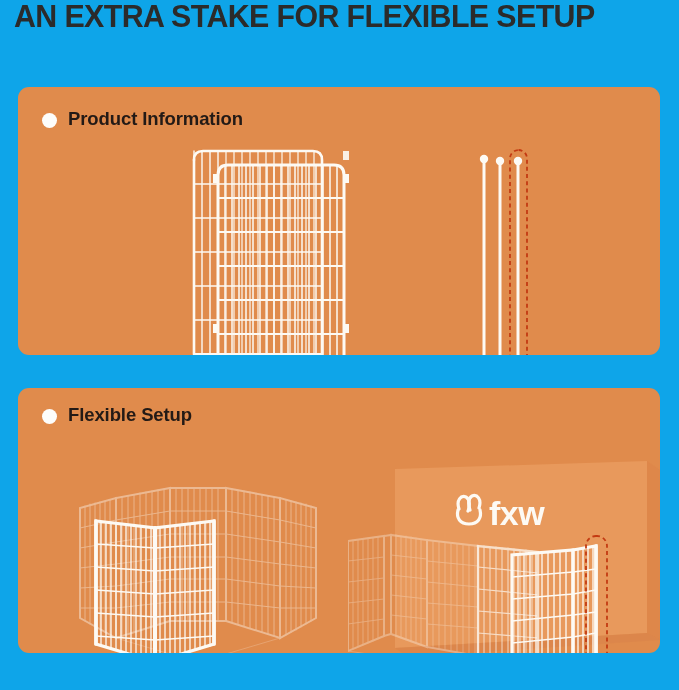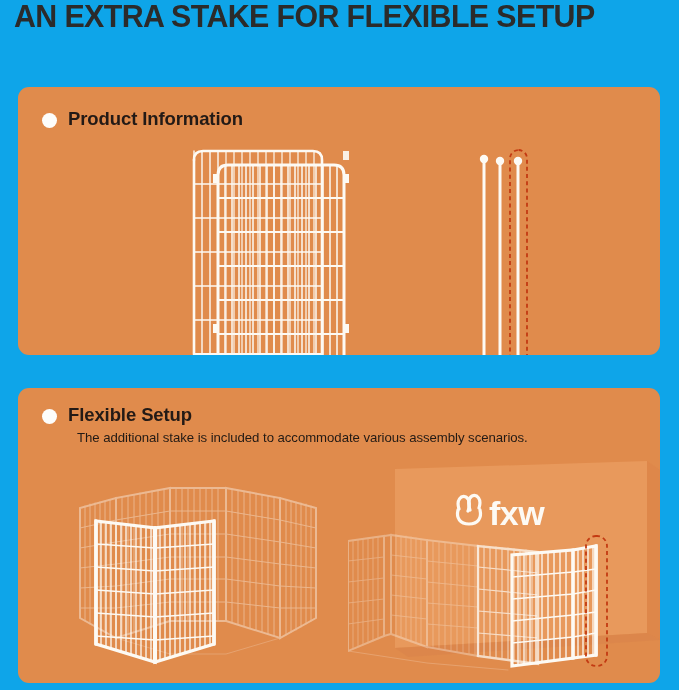--- a/index.html
+++ b/index.html
@@ -26,21 +26,21 @@
 
   
   .card {
     position: absolute;
     left: 18px; width: 642px;
     background: #e08b4c;
     border-radius: 11px;
     overflow: hidden;
   }
   #card-product { top: 57px; height: 268px; margin-top: 30px; }
-  #card-flexible { top: 388px; height: 295px; }
+  #card-flexible { top: 388px; height: 265px; }
 
   .card-head { position: absolute; left: 24px; display: flex; align-items: center; gap: 11px; }
   .bullet {
     width: 15px; height: 15px; border-radius: 50%;
     background: #fdfdfb; flex: 0 0 auto;
     position: relative; top: 1px;
   }
   .card-title {
     font-size: 18.5px; font-weight: bold;
     color: #231a16; letter-spacing: -0.1px;
@@ -175,21 +175,20 @@
       </svg>
     </div>
   </div>
 
   <div class="card" id="card-flexible">
 
     <div class="card-head" style="top:16px;">
       <span class="bullet"></span>
       <span class="card-title">Flexible Setup</span>
     </div>
-    <div class="card-sub" style="top:42px;">The additional stake is included to accommodate various assembly scenarios.</div>
 
     <div class="art" style="left:40px; top:78px; width:275px; height:200px;">
       <svg width="275" height="200" viewBox="0 0 275 200">
         <defs>
           
         </defs>
 
         <g opacity="0.42">
 
           <g>

